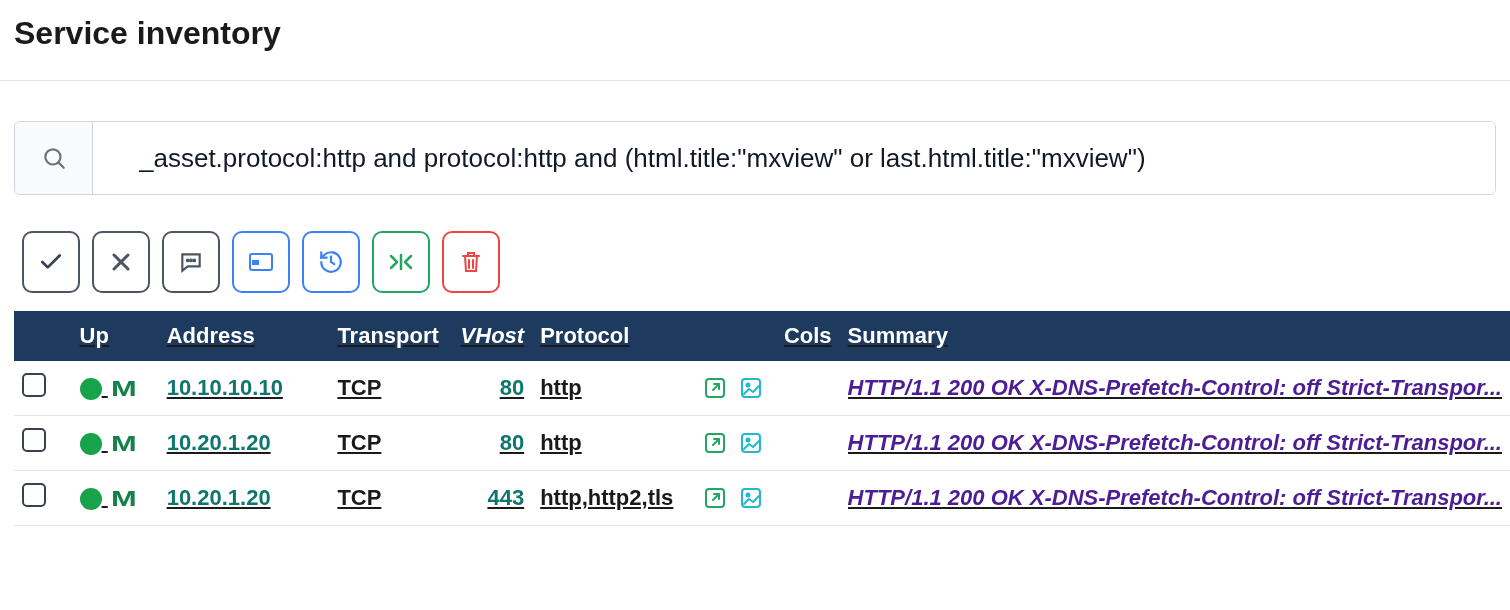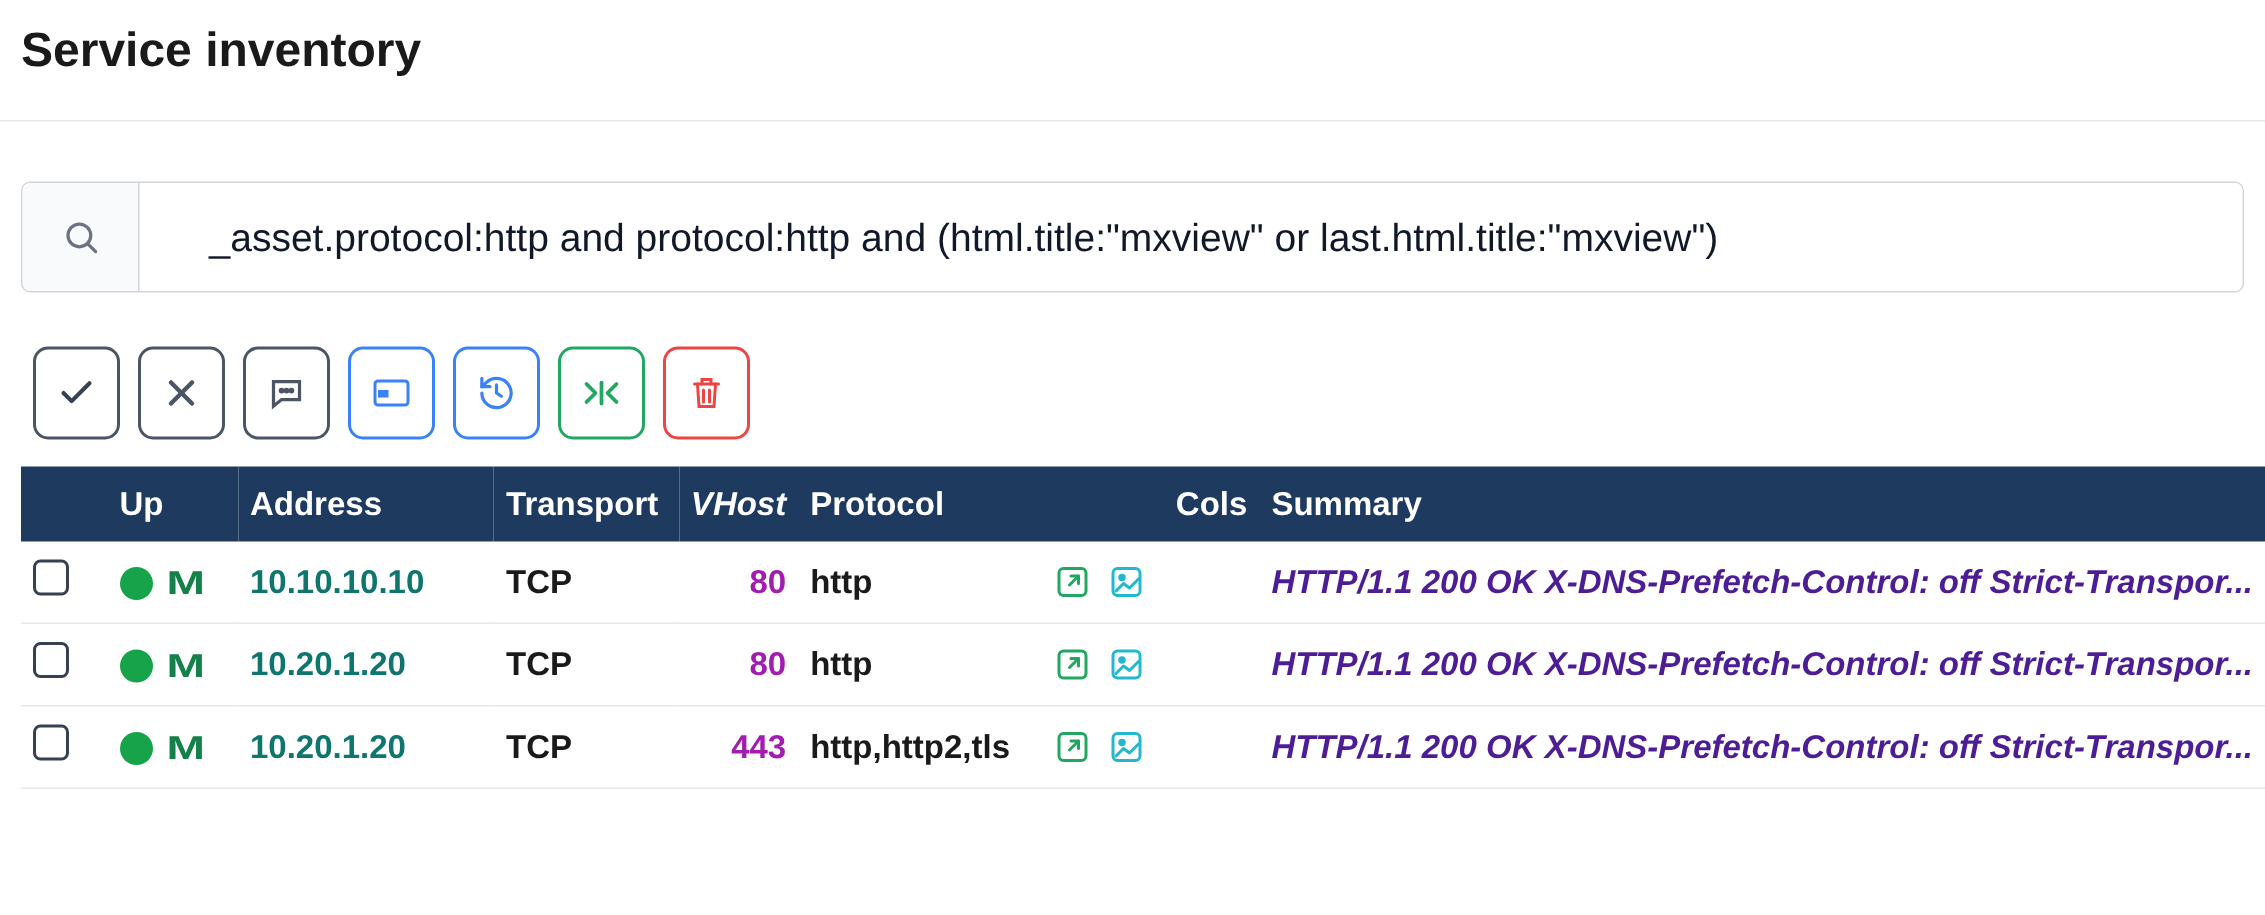--- a/index.html
+++ b/index.html
@@ -83,20 +83,21 @@
   .caret-down {
     width: 0; height: 0;
     border-left: 7px solid transparent;
     border-right: 7px solid transparent;
     border-top: 8px solid #111827;
   }
   .table {
     width: calc(100% - 14px);
     margin-left: 14px;
     border-collapse: collapse;
+    text-decoration: underline;
   }
   .thead {
     background: #1e3a5f;
     color: #fff;
   }
   .thead th {
     text-align: left;
     font-size: 22px;
     font-weight: 700;
     padding: 12px 8px;
@@ -139,21 +140,21 @@
     font-weight: 800;
     font-size: 22px;
     color: #14804a;
     letter-spacing: -3px;
     display: inline-block;
     transform: scaleX(1.4);
     vertical-align: middle;
   }
   .ip-link { color: #0f766e; font-weight: 700; }
   .transport { font-weight: 700; text-align: center; }
-  .port-val { color: #a21caf; font-weight: 700; text-align: right; }
+  .port-val { color: #0f766e; font-weight: 700; text-align: right; }
   .protocol-val { font-weight: 700; }
   .action-icons { display: flex; gap: 10px; }
   .icon-box {
     width: 26px; height: 26px;
     border-radius: 5px;
     display: flex; align-items: center; justify-content: center;
   }
   .summary-text {
     font-style: italic;
     color: #4c1d95;

